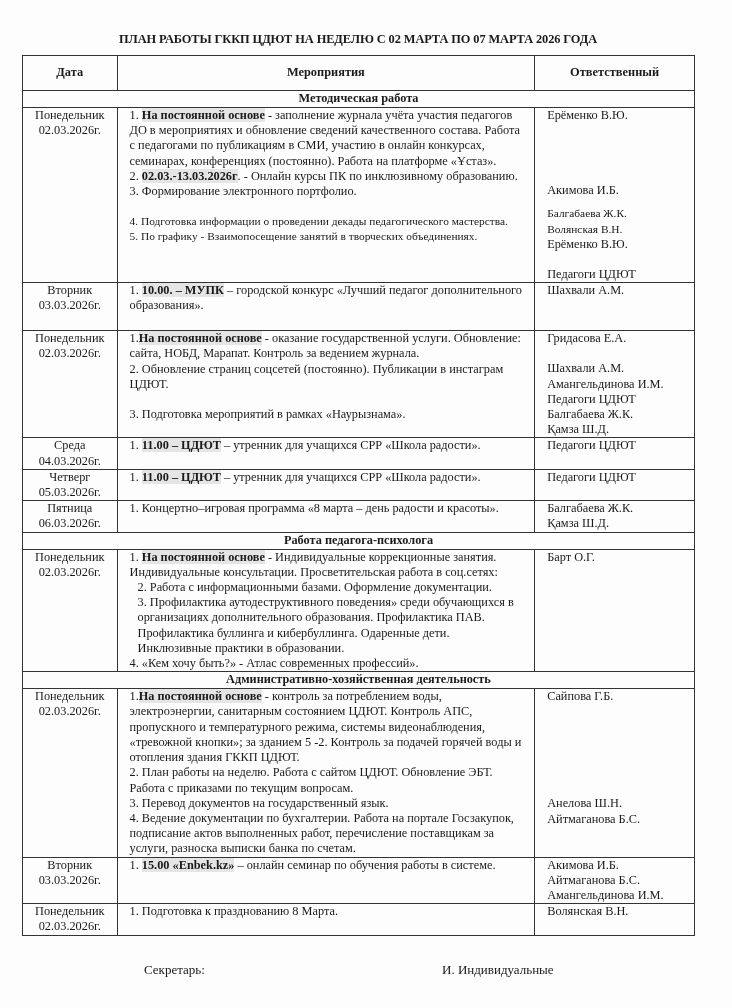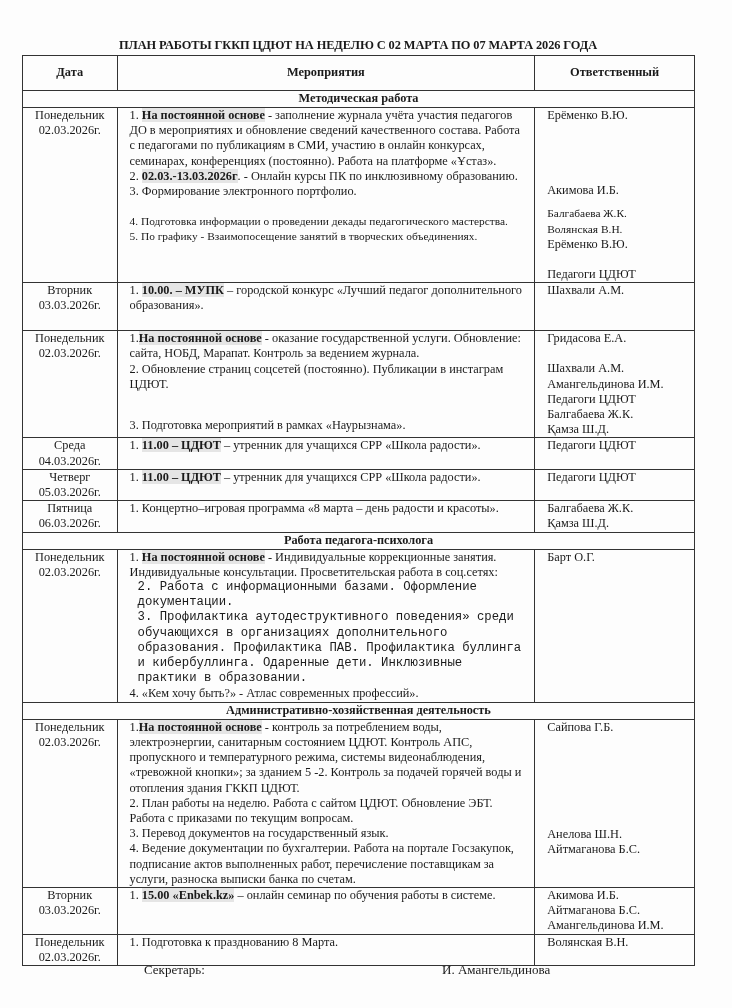--- a/index.html
+++ b/index.html
@@ -1,39 +1,39 @@
 <!DOCTYPE html>
 <html><head>
 <meta charset="utf-8">
 <style>
   html, body { margin:0; padding:0; }
   body {
     width:732px; height:1008px; background:#fdfdfd; position:relative; overflow:hidden;
     font-family:"Liberation Serif", "DejaVu Serif", serif; color:#1a1a1a;
   }
   .title {
-    position:absolute; top:38px; left:22px; width:672px; text-align:center;
+    position:absolute; top:32px; left:22px; width:672px; text-align:center;
     font-weight:bold; font-size:12.4px; letter-spacing:-0.1px;
   }
   table.plan {
     position:absolute; top:55px; left:22px; width:673px;
     border-collapse:collapse; font-size:12.3px; line-height:15.2px;
   }
   table.plan td, table.plan th {
     border:1px solid #333; vertical-align:top; padding:0 12px;
   }
   th { font-weight:bold; height:34px; vertical-align:middle !important; font-size:12.4px; }
   col.c1 { width:94px; } col.c2 { width:419px; } col.c3 { width:160px; }
   td.date { text-align:center; padding:1px 2px; }
   td.section { text-align:center; font-weight:bold; padding:0; height:16px; }
   .hl { background:#e5e5e5; font-weight:bold; }
   .item { display:block; }
   .small { font-size:11.4px; }
   .resp span { display:block; }
-  .indent { padding-left:8px; display:block;font-family:Liberation Mono, monospace; }
+  .indent { padding-left:8px; display:block; }
   .footer {
     position:absolute; top:962px; font-size:13px;
   }
 </style>
 </head>
 <body>
 
 <div class="title">ПЛАН РАБОТЫ ГККП ЦДЮТ НА НЕДЕЛЮ С 02 МАРТА ПО 07 МАРТА 2026 ГОДА</div>
 
 <table class="plan">
@@ -88,21 +88,21 @@
       </td>
     </tr>
 
     <tr>
       <td class="date">
         <span class="item">Понедельник</span>
         <span class="item">02.03.2026г.</span>
       </td>
       <td>
         <span class="item"><span>1.</span><span class="hl">На постоянной основе</span><span> - оказание государственной услуги. Обновление: сайта, НОБД, Марапат. Контроль за ведением журнала.</span></span>
-        <span class="item" style="margin-bottom:26px">2. Обновление страниц соцсетей (постоянно).  Публикации в инстаграм ЦДЮТ.</span>
+        <span class="item" style="margin-bottom:15px">2. Обновление страниц соцсетей (постоянно).  Публикации в инстаграм ЦДЮТ.</span>
         <span class="item">3. Подготовка мероприятий в рамках «Наурызнама».</span>
       </td>
       <td class="resp">
         <span style="margin-bottom:15px">Гридасова Е.А.</span>
         <span>Шахвали А.М.</span>
         <span>Амангельдинова И.М.</span>
         <span>Педагоги ЦДЮТ</span>
         <span>Балгабаева Ж.К.</span>
         <span>Қамза Ш.Д.</span>
       </td>
@@ -208,13 +208,13 @@
         <span class="item">1. Подготовка к празднованию 8 Марта.</span>
       </td>
       <td class="resp">
         <span>Волянская В.Н.</span>
       </td>
     </tr>
   </tbody>
 </table>
 
 <div class="footer" style="left:144px">Секретарь:</div>
-<div class="footer" style="left:442px">И. Амангельдинова</div>
+<div class="footer" style="left:442px">И. Индивидуальные</div>
 
 </body></html>

